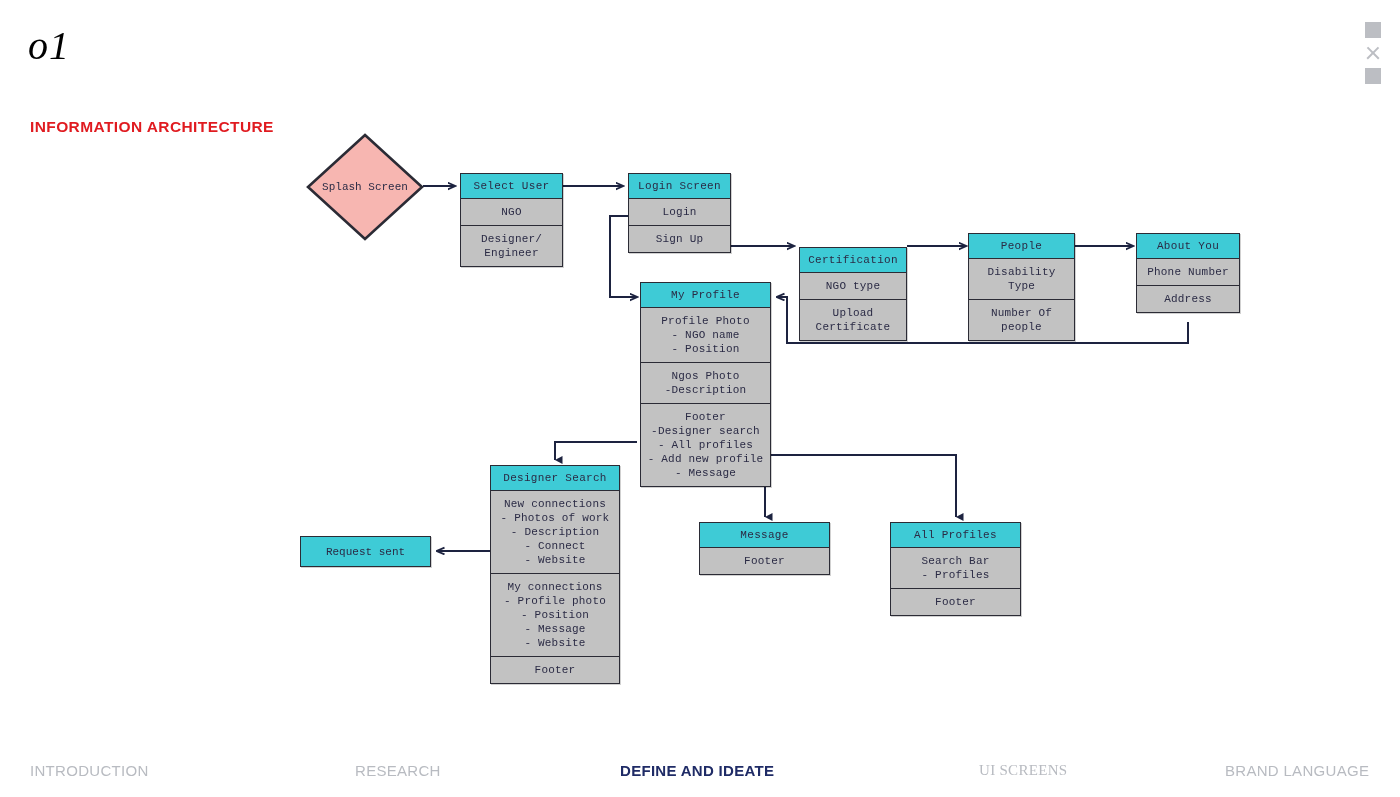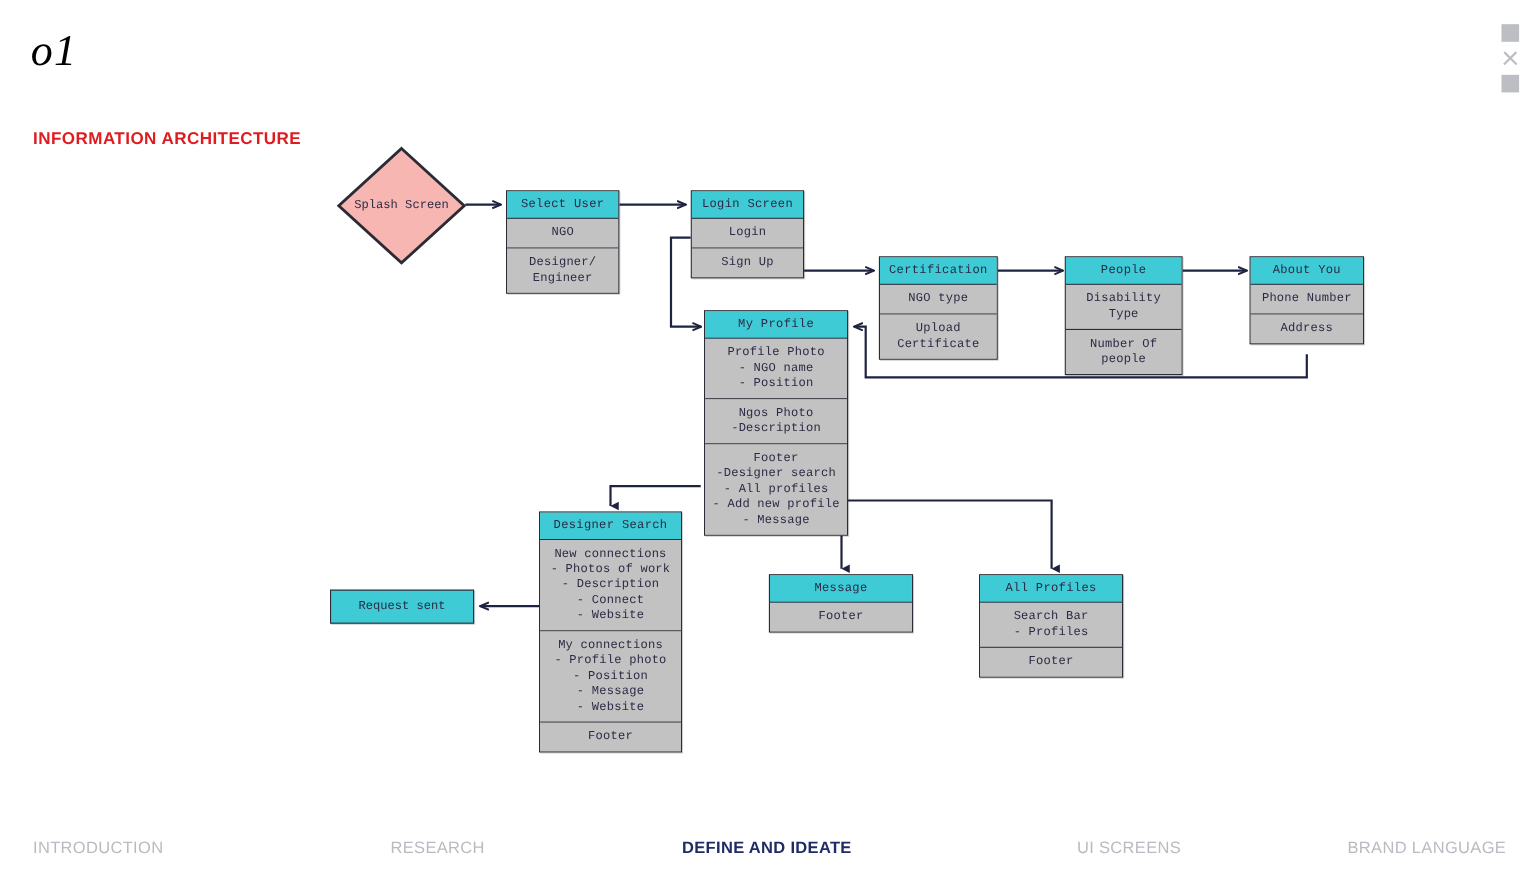--- a/index.html
+++ b/index.html
@@ -162,21 +162,21 @@
     <div class="row">Designer/
 Engineer</div>
   </div>
 
   <div class="node" style="left:628px;top:173px;width:103px;">
     <div class="hdr">Login Screen</div>
     <div class="row">Login</div>
     <div class="row">Sign Up</div>
   </div>
 
-  <div class="node" style="left:799px;top:233px;width:108px;">
+  <div class="node" style="left:799px;top:247px;width:108px;">
     <div class="hdr">Certification</div>
     <div class="row">NGO type</div>
     <div class="row">Upload
 Certificate</div>
   </div>
 
   <div class="node" style="left:968px;top:233px;width:107px;">
     <div class="hdr">People</div>
     <div class="row">Disability Type</div>
     <div class="row">Number Of people</div>
@@ -230,17 +230,17 @@
     <div class="hdr">All Profiles</div>
     <div class="row">Search Bar
 - Profiles</div>
     <div class="row">Footer</div>
   </div>
 
   <div class="footnav">
     <span style="left:30px;">INTRODUCTION</span>
     <span style="left:355px;">RESEARCH</span>
     <span class="active" style="left:620px;">DEFINE AND IDEATE</span>
-    <span style="left:979px;">UI SCREENS</span>
+    <span style="left:979px;font-family:Liberation Serif, serif;">UI SCREENS</span>
     <span style="left:1225px;">BRAND LANGUAGE</span>
   </div>
 
 </div>
 
 </body></html>

